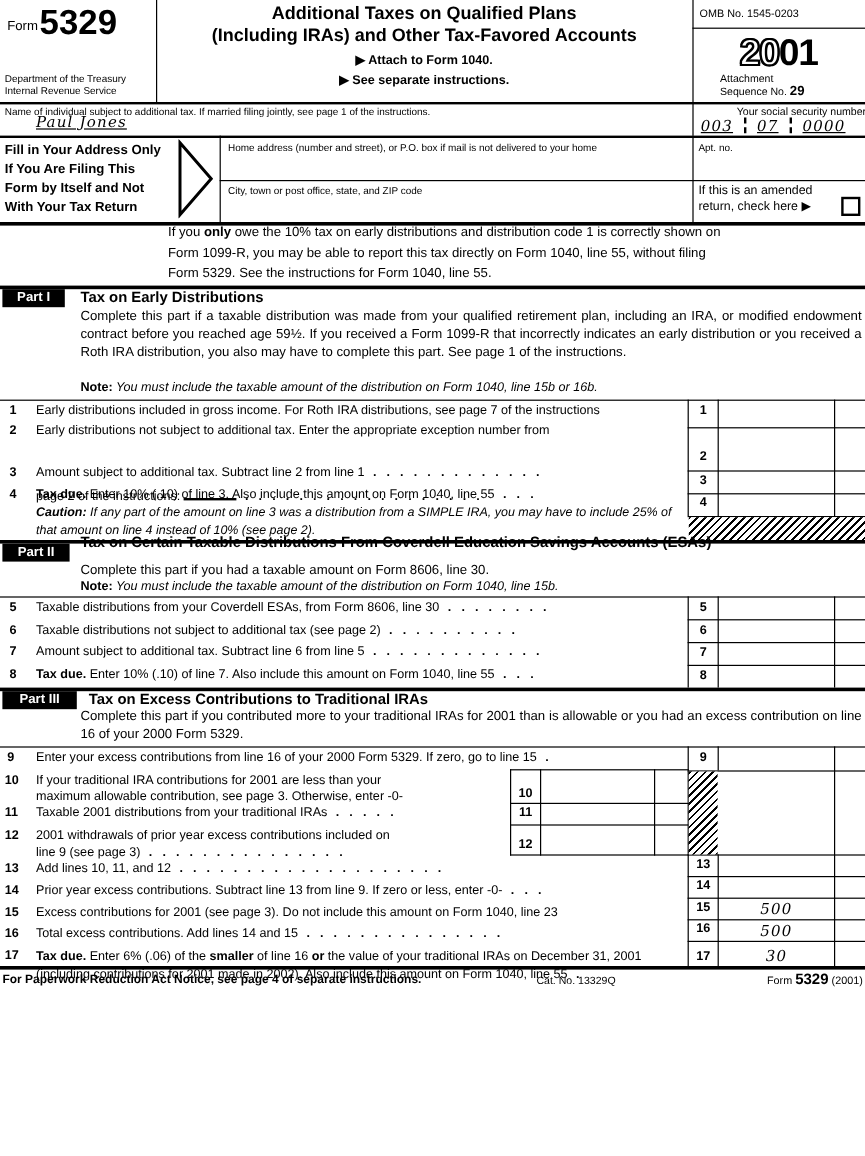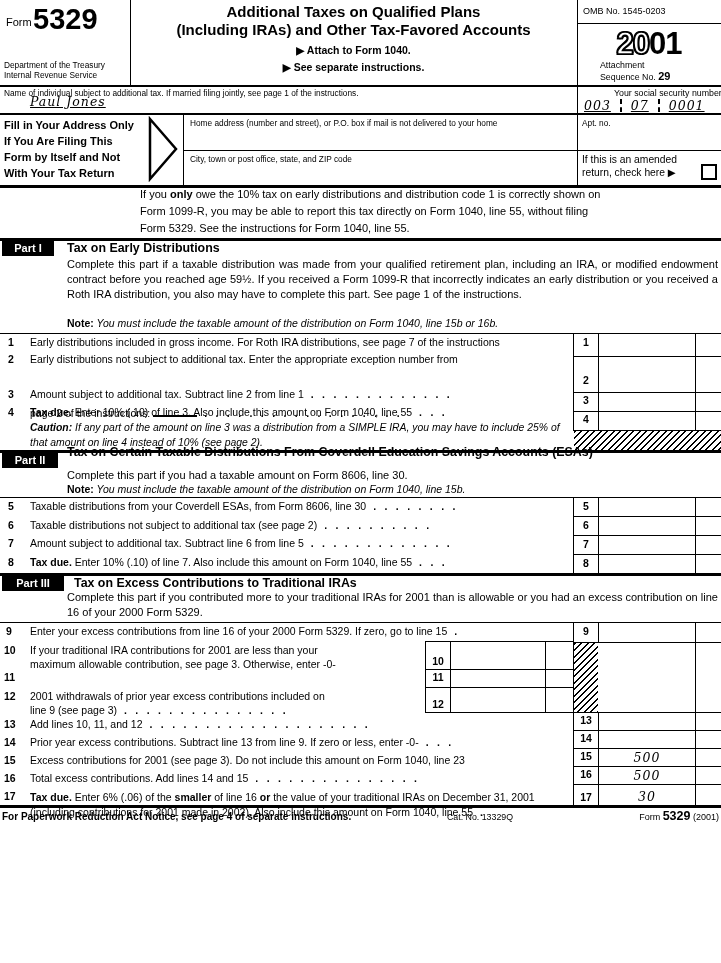--- a/index.html
+++ b/index.html
@@ -57,21 +57,21 @@
   <div class="vl" style="left:577px;top:0;height:85px;"></div>
   <div class="hl" style="left:577px;top:23px;width:144px;"></div>
   <div class="hl" style="left:0;top:85px;width:721px;height:2px;"></div>
 
   <div class="t8" style="left:4px;top:88px;">Name of individual subject to additional tax. If married filing jointly, see page 1 of the instructions.</div>
   <div class="cell" style="left:25px;top:94px;width:545px;height:17px;">
     <span class="hand" style="position:absolute;left:5px;top:0;">Paul Jones</span>
   </div>
   <div class="t8" style="left:614px;top:88px;font-size:8.8px;">Your social security number</div>
   <div class="cell" style="left:584px;top:96px;width:132px;height:15px;">
-    <span class="hand">003</span><span class="ssn-sep"></span><span class="hand">07</span><span class="ssn-sep"></span><span class="hand">0001</span>
+    <span class="hand">003</span><span class="ssn-sep"></span><span class="hand">07</span><span class="ssn-sep"></span><span class="hand">0000</span>
   </div>
   <div class="vl" style="left:577px;top:85px;height:28px;"></div>
   <div class="hl" style="left:0;top:113px;width:721px;height:2px;"></div>
 
   <div class="txt b" style="left:4px;top:117px;font-size:11px;line-height:16px;">Fill in Your Address Only</div>
   <div class="txt b" style="left:4px;top:133px;font-size:11px;line-height:16px;">If You Are Filing This</div>
   <div class="txt b" style="left:4px;top:149px;font-size:11px;line-height:16px;">Form by Itself and Not</div>
   <div class="txt b" style="left:4px;top:165px;font-size:11px;line-height:16px;">With Your Tax Return</div>
 
   <svg style="position:absolute;left:146px;top:116px;" width="34" height="66">
@@ -176,20 +176,21 @@
   <div class="part-title" style="left:74px;top:576px;">Tax on Excess Contributions to Traditional IRAs</div>
   <div class="flow" style="left:67px;top:590px;width:651px;">Complete this part if you contributed more to your traditional IRAs for 2001 than is allowable or you had an excess contribution on line 16 of your 2000 Form 5329.</div>
   <div class="hl" style="left:0;top:622px;width:721px;"></div>
 
   <div class="lnum" style="left:6px;top:625px;">9</div>
   <div class="txt" style="left:30px;top:625px;"><span>Enter your excess contributions from line 16 of your 2000 Form 5329. If zero, go to line 15</span><span class="dots">.</span></div>
   <div class="lnum" style="left:4px;top:644px;">10</div>
   <div class="txt" style="left:30px;top:644px;">If your traditional IRA contributions for 2001 are less than your</div>
   <div class="txt" style="left:30px;top:658px;">maximum allowable contribution, see page 3. Otherwise, enter -0-</div>
   <div class="lnum" style="left:4px;top:671px;">11</div>
+  <div class="txt" style="left:30px;top:671px;"><span>Taxable 2001 distributions from your traditional IRAs</span><span class="dots">. . . . .</span></div>
   <div class="lnum" style="left:4px;top:690px;">12</div>
   <div class="txt" style="left:30px;top:690px;">2001 withdrawals of prior year excess contributions included on</div>
   <div class="txt" style="left:30px;top:704px;"><span>line 9 (see page 3)</span><span class="dots">. . . . . . . . . . . . . . .</span></div>
   <div class="lnum" style="left:4px;top:718px;">13</div>
   <div class="txt" style="left:30px;top:718px;"><span>Add lines 10, 11, and 12</span><span class="dots">. . . . . . . . . . . . . . . . . . . .</span></div>
   <div class="lnum" style="left:4px;top:736px;">14</div>
   <div class="txt" style="left:30px;top:736px;"><span>Prior year excess contributions. Subtract line 13 from line 9. If zero or less, enter -0-</span><span class="dots">. . .</span></div>
   <div class="lnum" style="left:4px;top:754px;">15</div>
   <div class="txt" style="left:30px;top:754px;">Excess contributions for 2001 (see page 3). Do not include this amount on Form 1040, line 23</div>
   <div class="lnum" style="left:4px;top:772px;">16</div>

